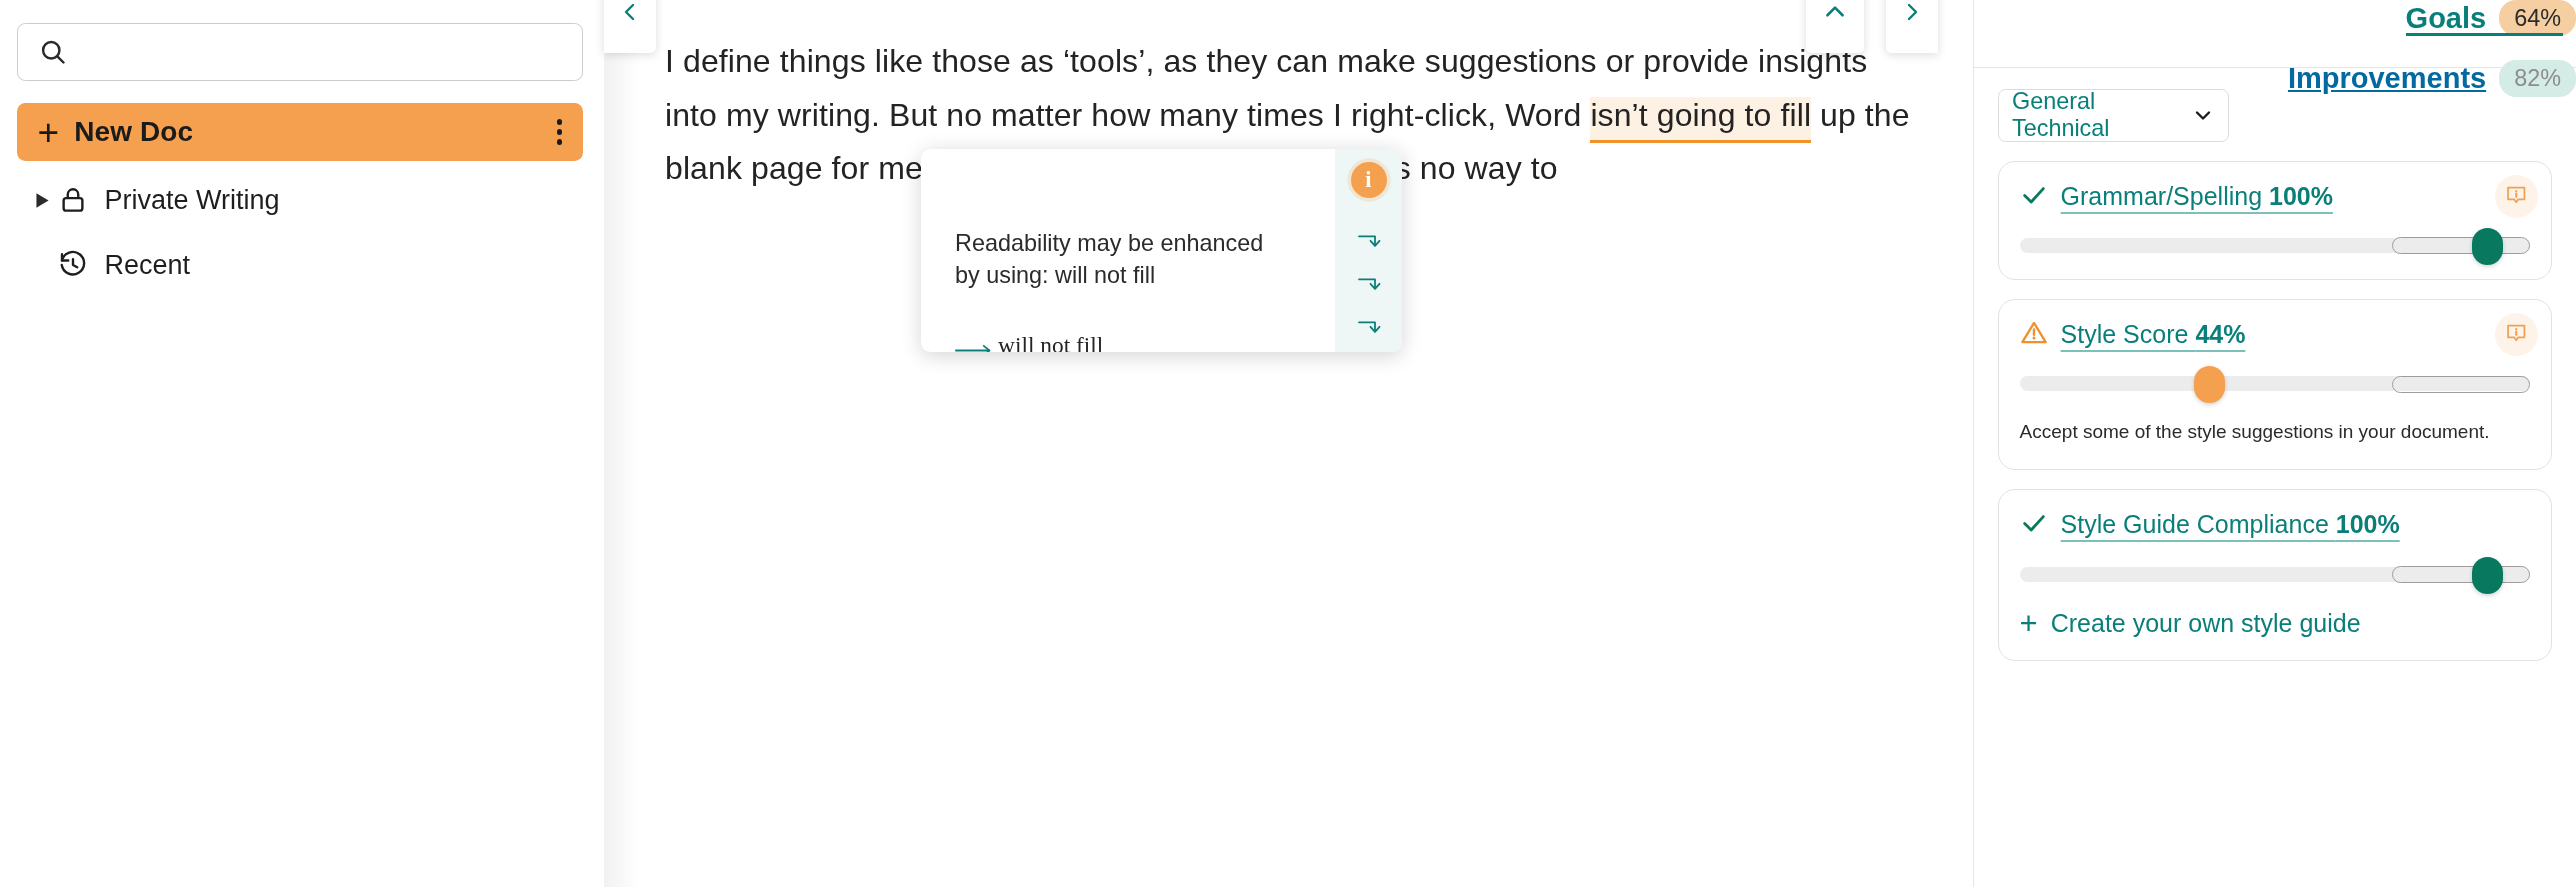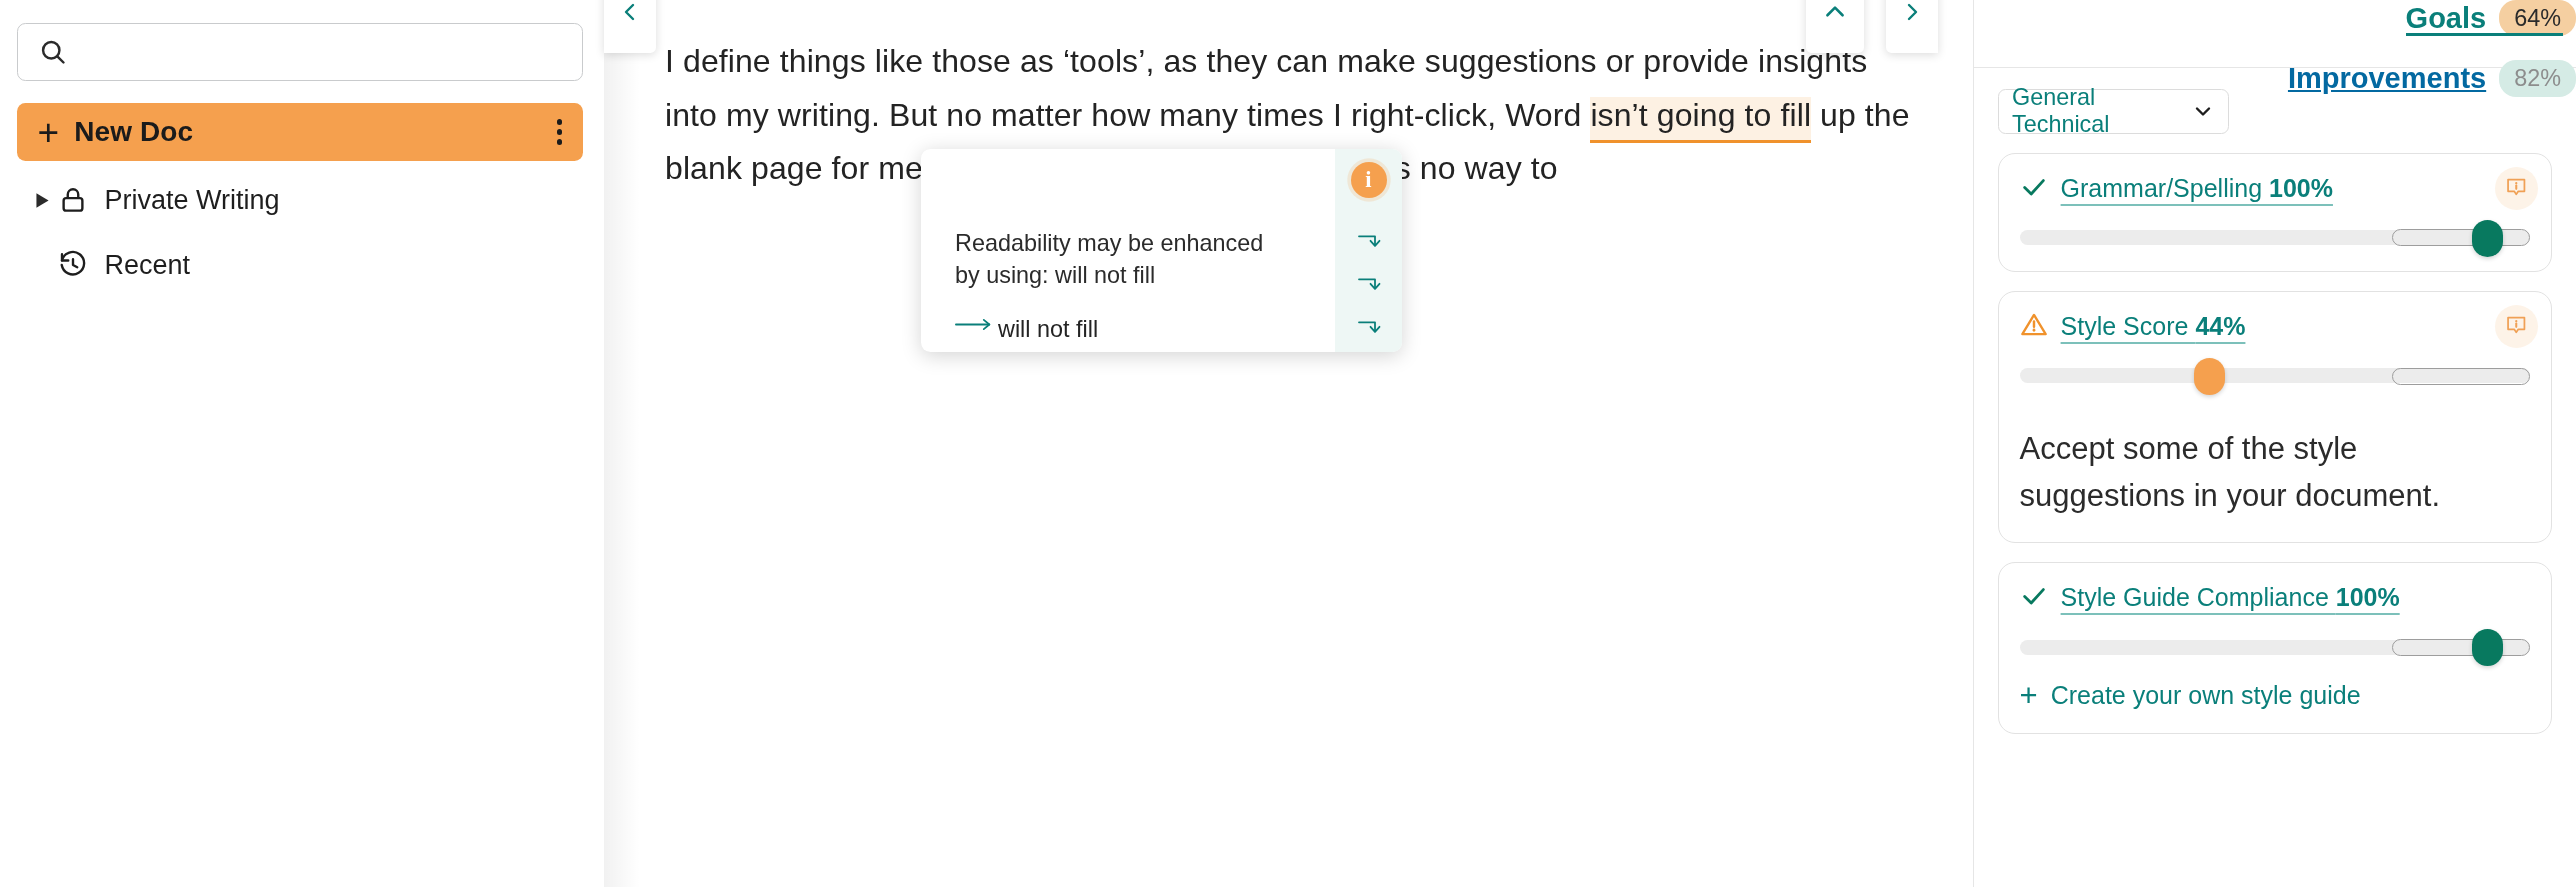--- a/index.html
+++ b/index.html
@@ -95,21 +95,21 @@
     background: #ffffff; border-radius: 9.4px;
     box-shadow: 0 3.7px 20.6px rgba(0,0,0,.17);
     z-index: 40; overflow: hidden;
     display: flex;
   }
   .popup-main { flex: 1 1 auto; position: relative; padding: 37px 24px 0 34px; margin-top: 41px; }
   .popup-title {
     font-size: 23.4px; line-height: 1.38; color: #2b2b2b; max-width: 337px;
   }
   .popup-row {
-    display: flex; align-items: flex-start; height: 43px; margin-top: 0; cursor: pointer;
+    display: flex; align-items: flex-end; height: 43px; margin-top: 0; cursor: pointer; font-family: Liberation Serif, serif;
   }
   .popup-row .ric { width: 43px; flex: 0 0 43px; display: flex; align-items: center; }
   .popup-row .rtx { font-size: 23.4px; }
   .row-suggest { margin-top: 24px; }
   .row-suggest .rtx { color: #242424; }
   .row-disable { margin-top: 0px; }
   .row-ignore  { margin-top: 0px; }
   .row-disable .rtx, .row-ignore .rtx { color: #0a7f7a; }
 
   .popup-side {
@@ -142,21 +142,21 @@
   .tab .tname { font-size: 29px; font-weight: 700; }
   .tab .tbadge { font-size: 23.4px; border-radius: 17px; padding: 4.7px 15px; }
   .tab-goals .tname { color: #0a7f7a; }
   .tab-goals .tbadge { background: #f5cfa1; color: #2b2b2b; }
   .tab-goals::after { content: ""; position: absolute; left: 0; right: 13px; bottom: 0; height: 3.7px; background: #0a7f7a; }
   .tab-improve .tname { color: #0369a1; text-decoration: underline; }
   .tab-improve .tbadge { background: #d5ebe5; color: #8d8d8d; text-align: right; }
 
   .rbody { padding: 20.6px 24px 0 24px; }
   .dropdown {
-    width: 231px; height: 45px; border: 0.9px solid #dcdcdc; border-radius: 7.5px;
+    width: 231px; height: 53px; border: 0.9px solid #dcdcdc; border-radius: 7.5px;
     display: flex; align-items: center; padding: 18px 13px; cursor: pointer; background:#fff;
   }
   .dropdown .dv { font-size: 23.4px; color: #0a7f7a; }
   .dropdown .dc { margin-left: auto; display: flex; align-items: center; }
 
   .gcard {
     margin-top: 19px; border: 0.9px solid #e2e2e2; border-radius: 17px;
     padding: 19px 20.6px 22.5px 20.6px; position: relative; background: #fff;
   }
   .gcard .ghead { display: flex; align-items: center; gap: 13px; }
@@ -178,21 +178,21 @@
     background: #ececec; border-radius: 7.5px;
   }
   .slider .zone {
     position: absolute; top: 1.9px; height: 17px;
     border: 1.9px solid #9d9d9d; border-radius: 8.4px; background: transparent;
   }
   .slider .thumb {
     position: absolute; top: -7.5px; width: 31px; height: 37px; border-radius: 16px;
     cursor: pointer; box-shadow: 0 1.9px 4.7px rgba(0,0,0,.17);
   }
-  .gnote { margin-top: 40px; font-size: 31px; line-height: 1.5; color: #2b2b2b; }
+  .gnote { margin-top: 24px; font-size: 19px; line-height: 1.5; color: #2b2b2b; }
   .gcreate { display: flex; align-items: center; gap: 13px; margin-top: 24px; cursor: pointer; }
   .gcreate .gp { font-size: 31px; color: #0a7f7a; line-height: .7; font-weight: 400;}
   .gcreate .gl { font-size: 25px; color: #0a7f7a; font-weight: 400; }
 </style>
 </head>
 <body>
 
 <div class="app">
 
   <div class="sidebar">

